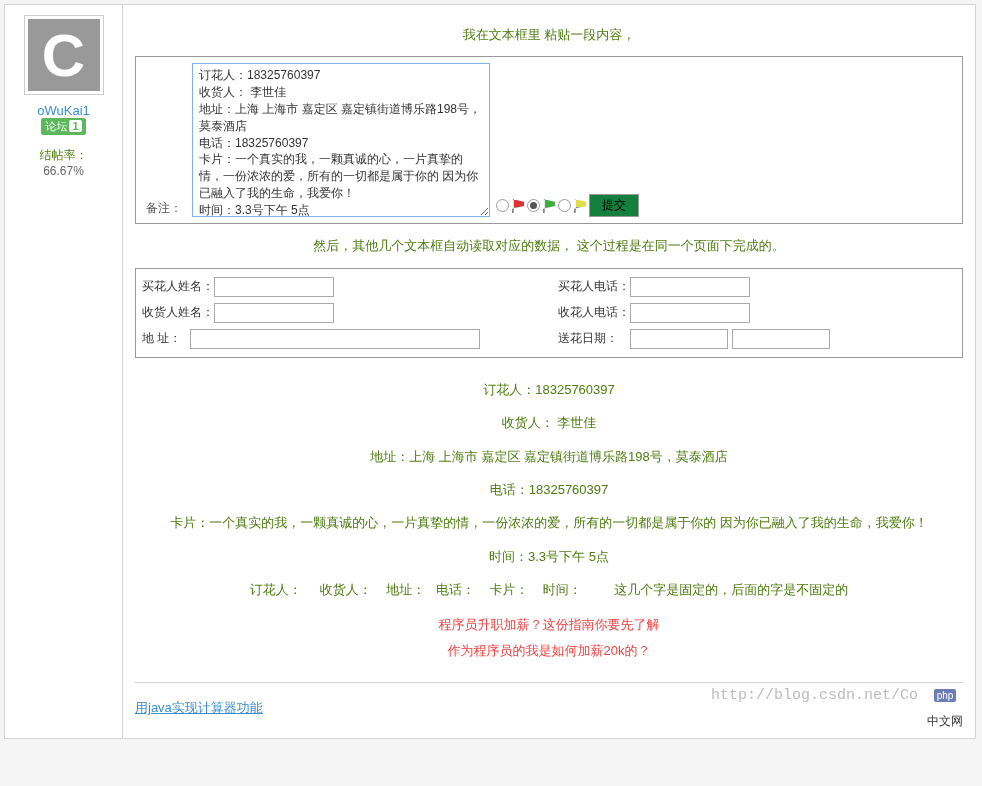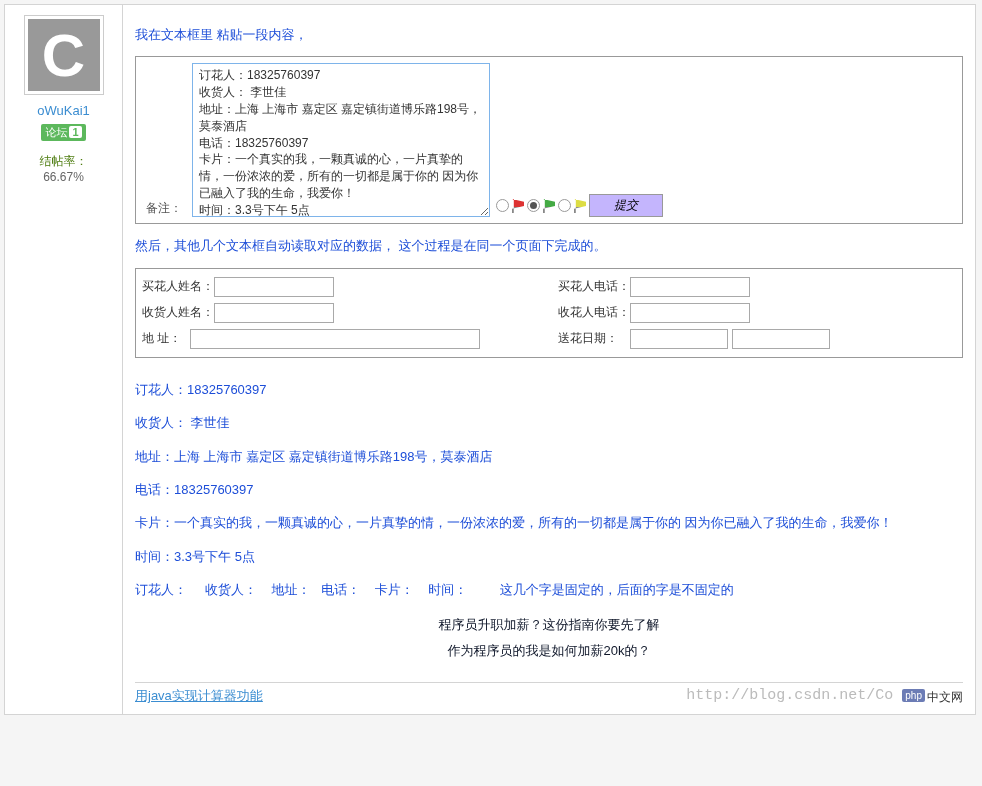--- a/index.html
+++ b/index.html
@@ -3,57 +3,57 @@
 <meta charset="utf-8">
 <style>
 * { box-sizing: border-box; margin: 0; padding: 0; }
 body { font-family: "Microsoft YaHei", Arial, sans-serif; font-size: 13px; color: #333; background: #f5f5f5; padding: 4px; }
 .wrapper { background: #fff; border: 1px solid #d4d4d4; display: flex; width: 972px; }
 .sidebar { width: 118px; border-right: 1px solid #d4d4d4; padding: 10px 4px; text-align: center; }
 .avatar { width: 80px; height: 80px; border: 1px solid #ccc; padding: 3px; background: #fff; display: inline-block; }
 .avatar-inner { width: 72px; height: 72px; background: #999; display: flex; align-items: center; justify-content: center; }
 .avatar-c { font-size: 60px; font-weight: bold; color: #fff; font-family: Arial; }
 .username { color: #3b8dd1; margin-top: 8px; font-size: 13px; }
-.badge-forum { display: inline-block; background: #5cb85c; color: #fff; font-size: 11px; padding: 1px 4px; border-radius: 2px; margin-top: 6px; }
+.badge-forum { display: inline-block; background: #5cb85c; color: #fff; font-size: 11px; padding: 1px 4px; border-radius: 2px; }
 .badge-num { background: #fff; color: #5cb85c; padding: 0 3px; border-radius: 2px; margin-left: 2px; font-weight: bold; }
 .stat-label { margin-top: 12px; font-size: 12px; color: #4d7c0f; }
 .stat-value { font-size: 12px; color: #666; }
 .content { flex: 1; padding: 18px 12px 8px 12px; }
-.para { line-height: 1.8; margin-bottom: 10px; color: #1d4ed8; }
+.para { line-height: 1.8; margin-bottom: 10px; color: #4d7c0f; text-align: center; }
 .box { border: 1px solid #999; padding: 6px 10px 6px 10px; margin-bottom: 10px; position: relative; }
 .ta-wrap { display: flex; align-items: flex-end; gap: 6px; }
 .remark-label { font-size: 12px; color: #555; margin-right: 4px; }
 .textarea { border: 1px solid #7eb4ea; width: 298px; height: 154px; padding: 3px 6px; font-size: 12px; font-family: "Microsoft YaHei", Arial; resize: both; color: #333; line-height: 1.4; }
 .flags { display: flex; align-items: center; gap: 3px; }
 .radio { width: 13px; height: 13px; border: 1px solid #999; border-radius: 50%; display: inline-block; background: #fff; position: relative; }
 .radio.checked::after { content: ""; position: absolute; width: 7px; height: 7px; background: #555; border-radius: 50%; top: 2px; left: 2px; }
 .flag { width: 12px; height: 14px; display: inline-block; }
 .flag-red { background: linear-gradient(to bottom, #d33 0 60%, #888 60% 100%); clip-path: polygon(0 0, 100% 20%, 100% 50%, 0 70%, 0 100%, 15% 100%, 15% 0); }
 .flag-green { background: linear-gradient(to bottom, #4a4 0 60%, #888 60% 100%); clip-path: polygon(0 0, 100% 20%, 100% 50%, 0 70%, 0 100%, 15% 100%, 15% 0); }
 .flag-yellow { background: linear-gradient(to bottom, #dd4 0 60%, #888 60% 100%); clip-path: polygon(0 0, 100% 20%, 100% 50%, 0 70%, 0 100%, 15% 100%, 15% 0); }
-.submit-btn { font-size: 12px; padding: 2px 24px; border: 1px solid #999; background: #c4b5fd; cursor: pointer; font-style: italic; }
+.submit-btn { font-size: 12px; padding: 2px 12px; border: 1px solid #999; background: #15803d; cursor: pointer; }
 .form-box { border: 1px solid #999; padding: 8px 6px; margin-bottom: 20px; }
 .form-row { display: flex; margin-bottom: 6px; justify-content: space-between; }
 .form-cell { display: flex; align-items: center; }
 .form-cell.left { width: 416px; }
 .form-cell.right { flex: 1; }
 .fl { font-size: 12px; color: #333; width: 72px; text-align: left; }
 .fl.addr { width: 48px; }
 .fi { border: 1px solid #a9a9a9; height: 20px; font-size: 12px; padding: 0 3px; }
 .fi.w1 { width: 120px; }
 .fi.w2 { width: 290px; }
 .fi.w3 { width: 98px; }
 .datespacer { width: 4px; }
 .hr-bottom { border: none; border-top: 1px solid #d4d4d4; margin-top: 18px; }
 .promo { text-align: center; margin: 10px 0; }
-.promo a { color: #0f172a; text-decoration: none; font-size: 13px; line-height: 2; display: block; }
+.promo a { color: #ef4444; text-decoration: none; font-size: 13px; line-height: 2; display: block; }
 .bottom-row { display: flex; justify-content: space-between; align-items: center; margin-top: 4px; }
 .bottom-link { color: #3b8dd1; font-size: 13px; }
 .watermark { color: #bbb; font-family: "Courier New", monospace; font-size: 15px; }
-.wm-logo { display: inline-flex; align-items: flex-start; gap: 2px; }
+.wm-logo { display: inline-flex; align-items: center; gap: 11px; flex-direction: column; }
 .wm-php { background: #6c7cb5; color: #fff; font-size: 10px; padding: 1px 3px; border-radius: 2px; font-family: Arial; }
 .wm-cn { font-size: 12px; color: #333; }
 </style>
 </head>
 <body>
 
 <div class="wrapper">
   <div class="sidebar">
     <div class="avatar">
       <div class="avatar-inner">

